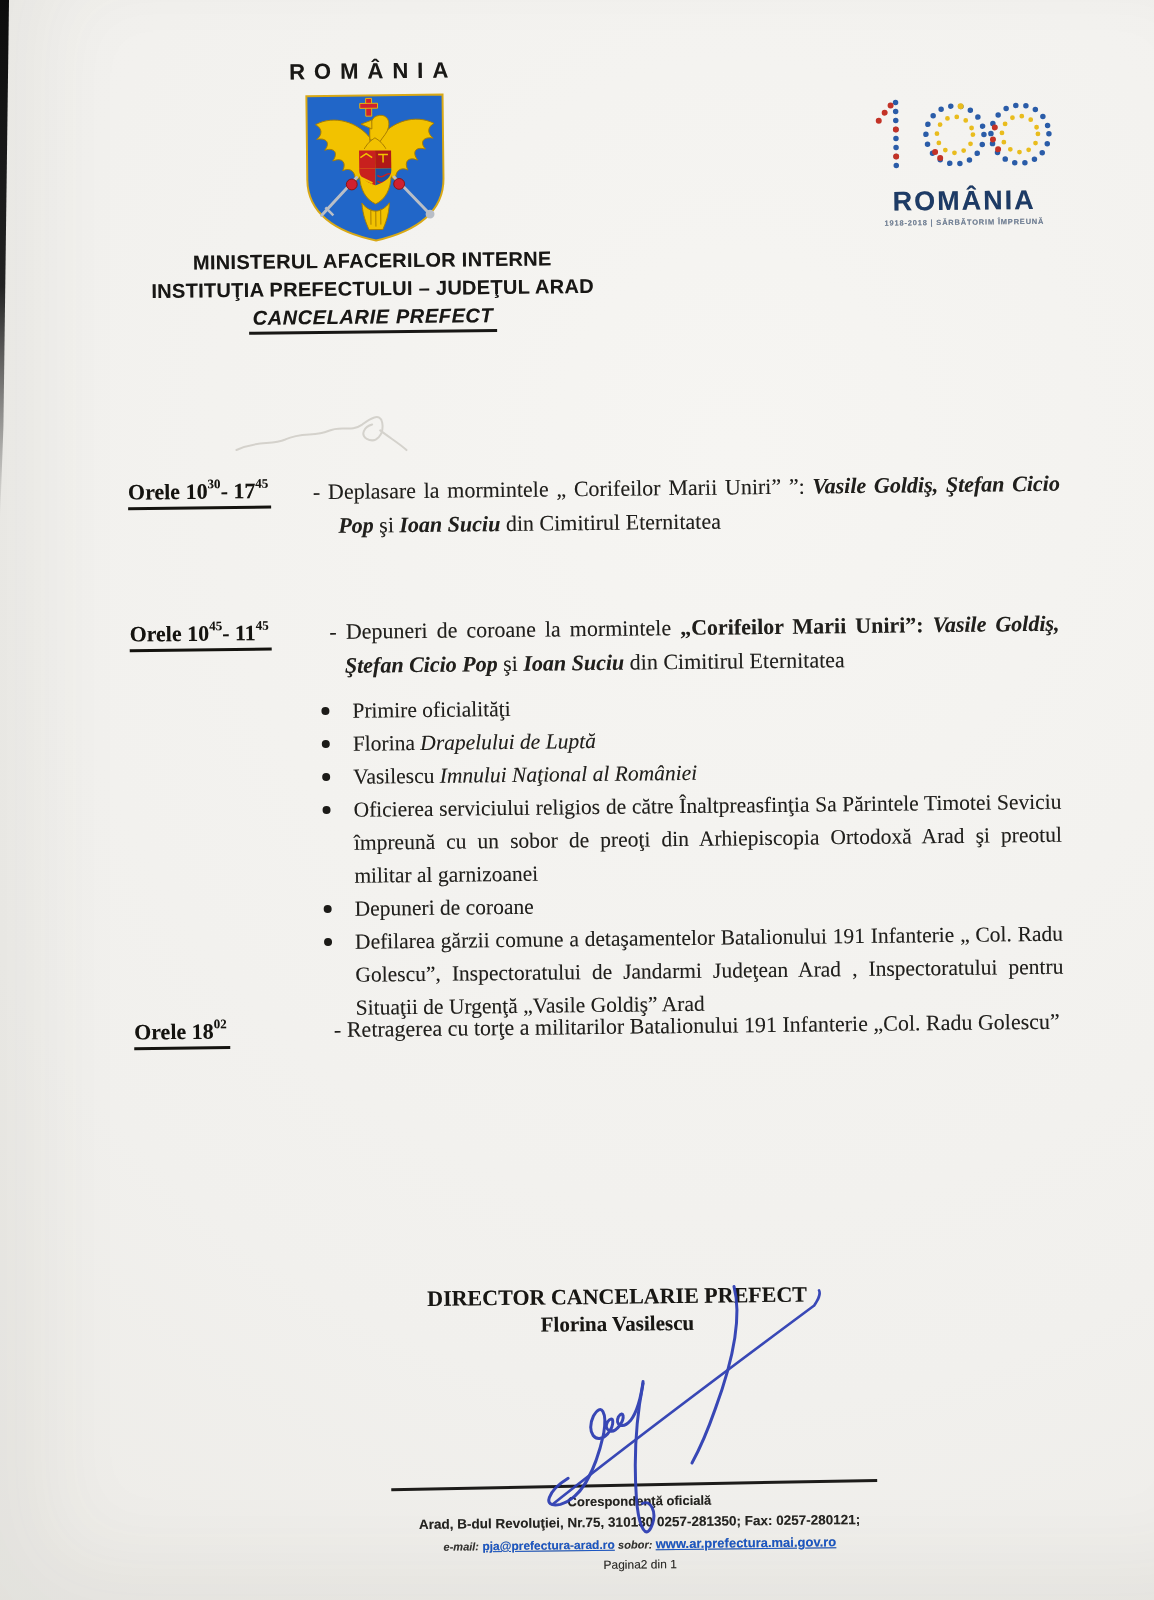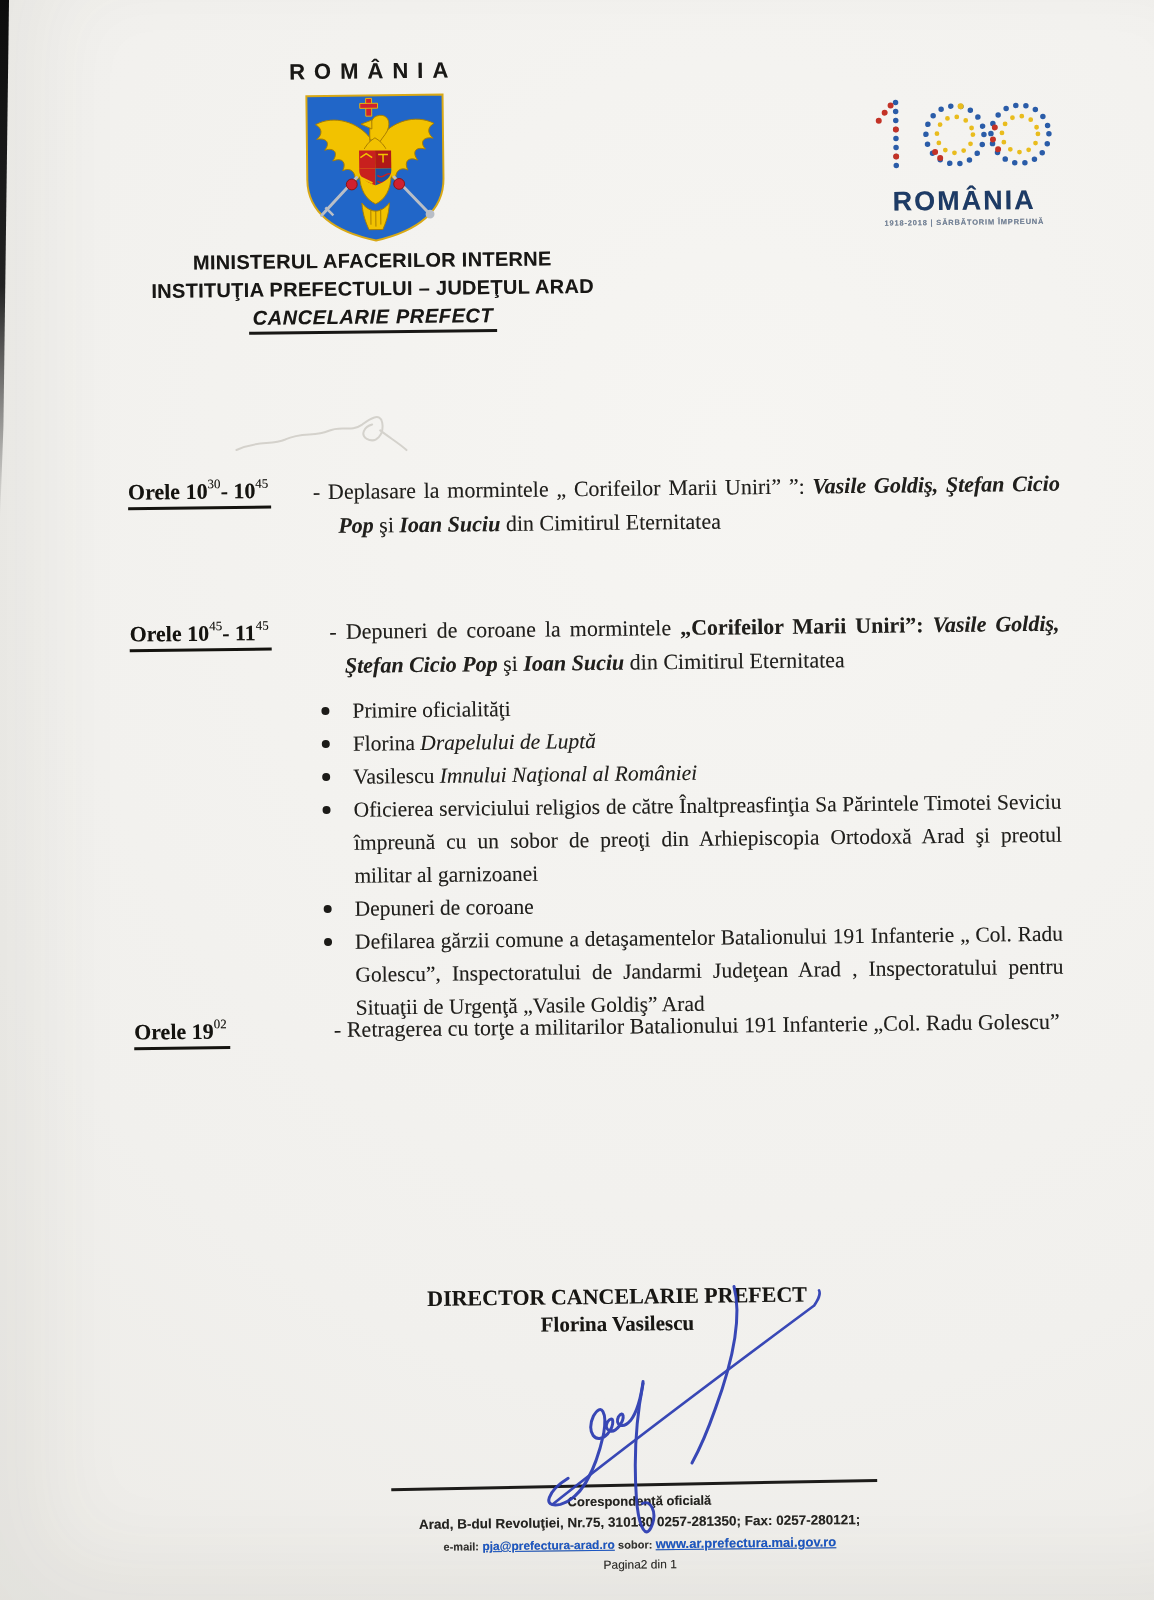--- a/index.html
+++ b/index.html
@@ -48,21 +48,21 @@
     font-family:"Liberation Sans",sans-serif;font-size:7.5px;font-weight:700;
     letter-spacing:.8px;color:#72839b;margin-top:1px;white-space:nowrap;
   }
   .ghost-sig{position:absolute;left:233px;top:398px;width:180px;height:62px;opacity:.75;}
   
   .time-label{
     position:absolute;left:130px;
     font-weight:700;font-size:22px;white-space:nowrap;
     border-bottom:3px solid #14130f;padding:0 3px 2px 0;color:#14130f;
   }
-  .time-label sup{font-size:13px;position:relative;top:-2px;font-weight:400;}
+  .time-label sup{font-size:13px;position:relative;top:-2px;font-weight:700;}
   .sched-text{
     position:absolute;font-size:22px;line-height:34px;text-align:justify;color:#201f1c;
   }
   .hang25{padding-left:25px;text-indent:-25px;}
   .hang15{padding-left:15px;text-indent:-15px;}
   .b{font-weight:700;}
   .it{font-style:italic;}
   .bi{font-weight:700;font-style:italic;}
   .bullets{
     list-style:none;margin:12px 0 0 -12px;padding:0;
@@ -85,21 +85,21 @@
     position:absolute;left:382px;top:1484px;width:486px;height:3px;background:#1d1c1a;
     transform:rotate(-0.45deg);
   }
   .footer{
     position:absolute;left:378px;top:1494px;width:504px;text-align:center;
     font-family:"Liberation Sans",sans-serif;color:#242320;
   }
   .f-line1{font-weight:700;font-size:13px;}
   .f-line2{font-weight:700;font-size:13.5px;margin-top:6px;white-space:nowrap;}
   .f-line3{font-size:12px;margin-top:7px;}
-  .f-label{font-weight:700;font-size:11px;color:#33322f;}
+  .f-label{font-weight:700;font-size:11px;color:#33322f;font-style:italic;}
   .f-link{color:#1a56c4;font-weight:700;text-decoration:underline;}
   .f-link.small{font-size:12px;}
   .f-link.big{font-size:13px;}
   .f-page{font-size:12px;margin-top:6px;color:#2b2a27;}
 </style>
 </head>
 <body>
 
 <div class="scan">
   <div class="edge-strip"></div>
@@ -187,21 +187,21 @@
       </svg>
       <div class="cent-name">ROMÂNIA</div>
       <div class="cent-tagline">1918-2018 | SĂRBĂTORIM ÎMPREUNĂ</div>
     </div>
 
     <svg class="ghost-sig" viewBox="0 0 180 62">
       <path d="M6,48 C28,38 40,44 55,38 C72,30 84,36 98,30 C112,24 120,32 132,24 C140,18 150,12 152,22 C154,34 146,44 136,38 C130,34 134,26 142,24 M150,30 C160,38 170,44 176,50" fill="none" stroke="#cac7c0" stroke-width="2" stroke-linecap="round"></path>
     </svg>
 
     <div class="time-label" style="top:474px;">
-      <span>Orele 10</span><sup>30</sup><span>- 10</span><sup>45</sup>
+      <span>Orele 10</span><sup>30</sup><span>- 17</span><sup>45</sup>
     </div>
     <div class="sched-text hang25" style="left:315px;top:472px;width:722px;">
       <span>- Deplasare la mormintele „ Corifeilor Marii Uniri” ”: </span><span class="bi">Vasile Goldiş, Ştefan Cicio Pop</span><span> şi </span><span class="bi">Ioan Suciu</span><span> din Cimitirul Eternitatea</span>
     </div>
 
     <div class="time-label" style="top:616px;">
       <span>Orele 10</span><sup>45</sup><span>- 11</span><sup>45</sup>
     </div>
     <div class="sched-text" style="left:330px;top:612px;width:730px;">
       <div class="hang15">
@@ -223,21 +223,21 @@
         <li class="b-item">
           <span class="b-dot"></span><span>Depuneri de coroane</span>
         </li>
         <li class="b-item">
           <span class="b-dot"></span><span>Defilarea gărzii comune a detaşamentelor Batalionului 191 Infanterie „ Col. Radu Golescu”, Inspectoratului de Jandarmi Judeţean Arad , Inspectoratului pentru Situaţii de Urgenţă „Vasile Goldiş” Arad</span>
         </li>
       </ul>
     </div>
 
     <div class="time-label" style="top:1014px;">
-      <span>Orele 19</span><sup>02</sup>
+      <span>Orele 18</span><sup>02</sup>
     </div>
     <div class="sched-text hang15" style="left:330px;top:1010px;width:718px;">
       <span>- Retragerea cu torţe a militarilor Batalionului 191 Infanterie „Col. Radu Golescu”</span>
     </div>
 
     <div class="sig-title">DIRECTOR CANCELARIE PREFECT</div>
     <div class="sig-name">Florina Vasilescu</div>
 
     <svg class="signature" viewBox="0 0 310 300">
       <g fill="none" stroke="#2e3eb3" stroke-linecap="round" opacity="0.95">

